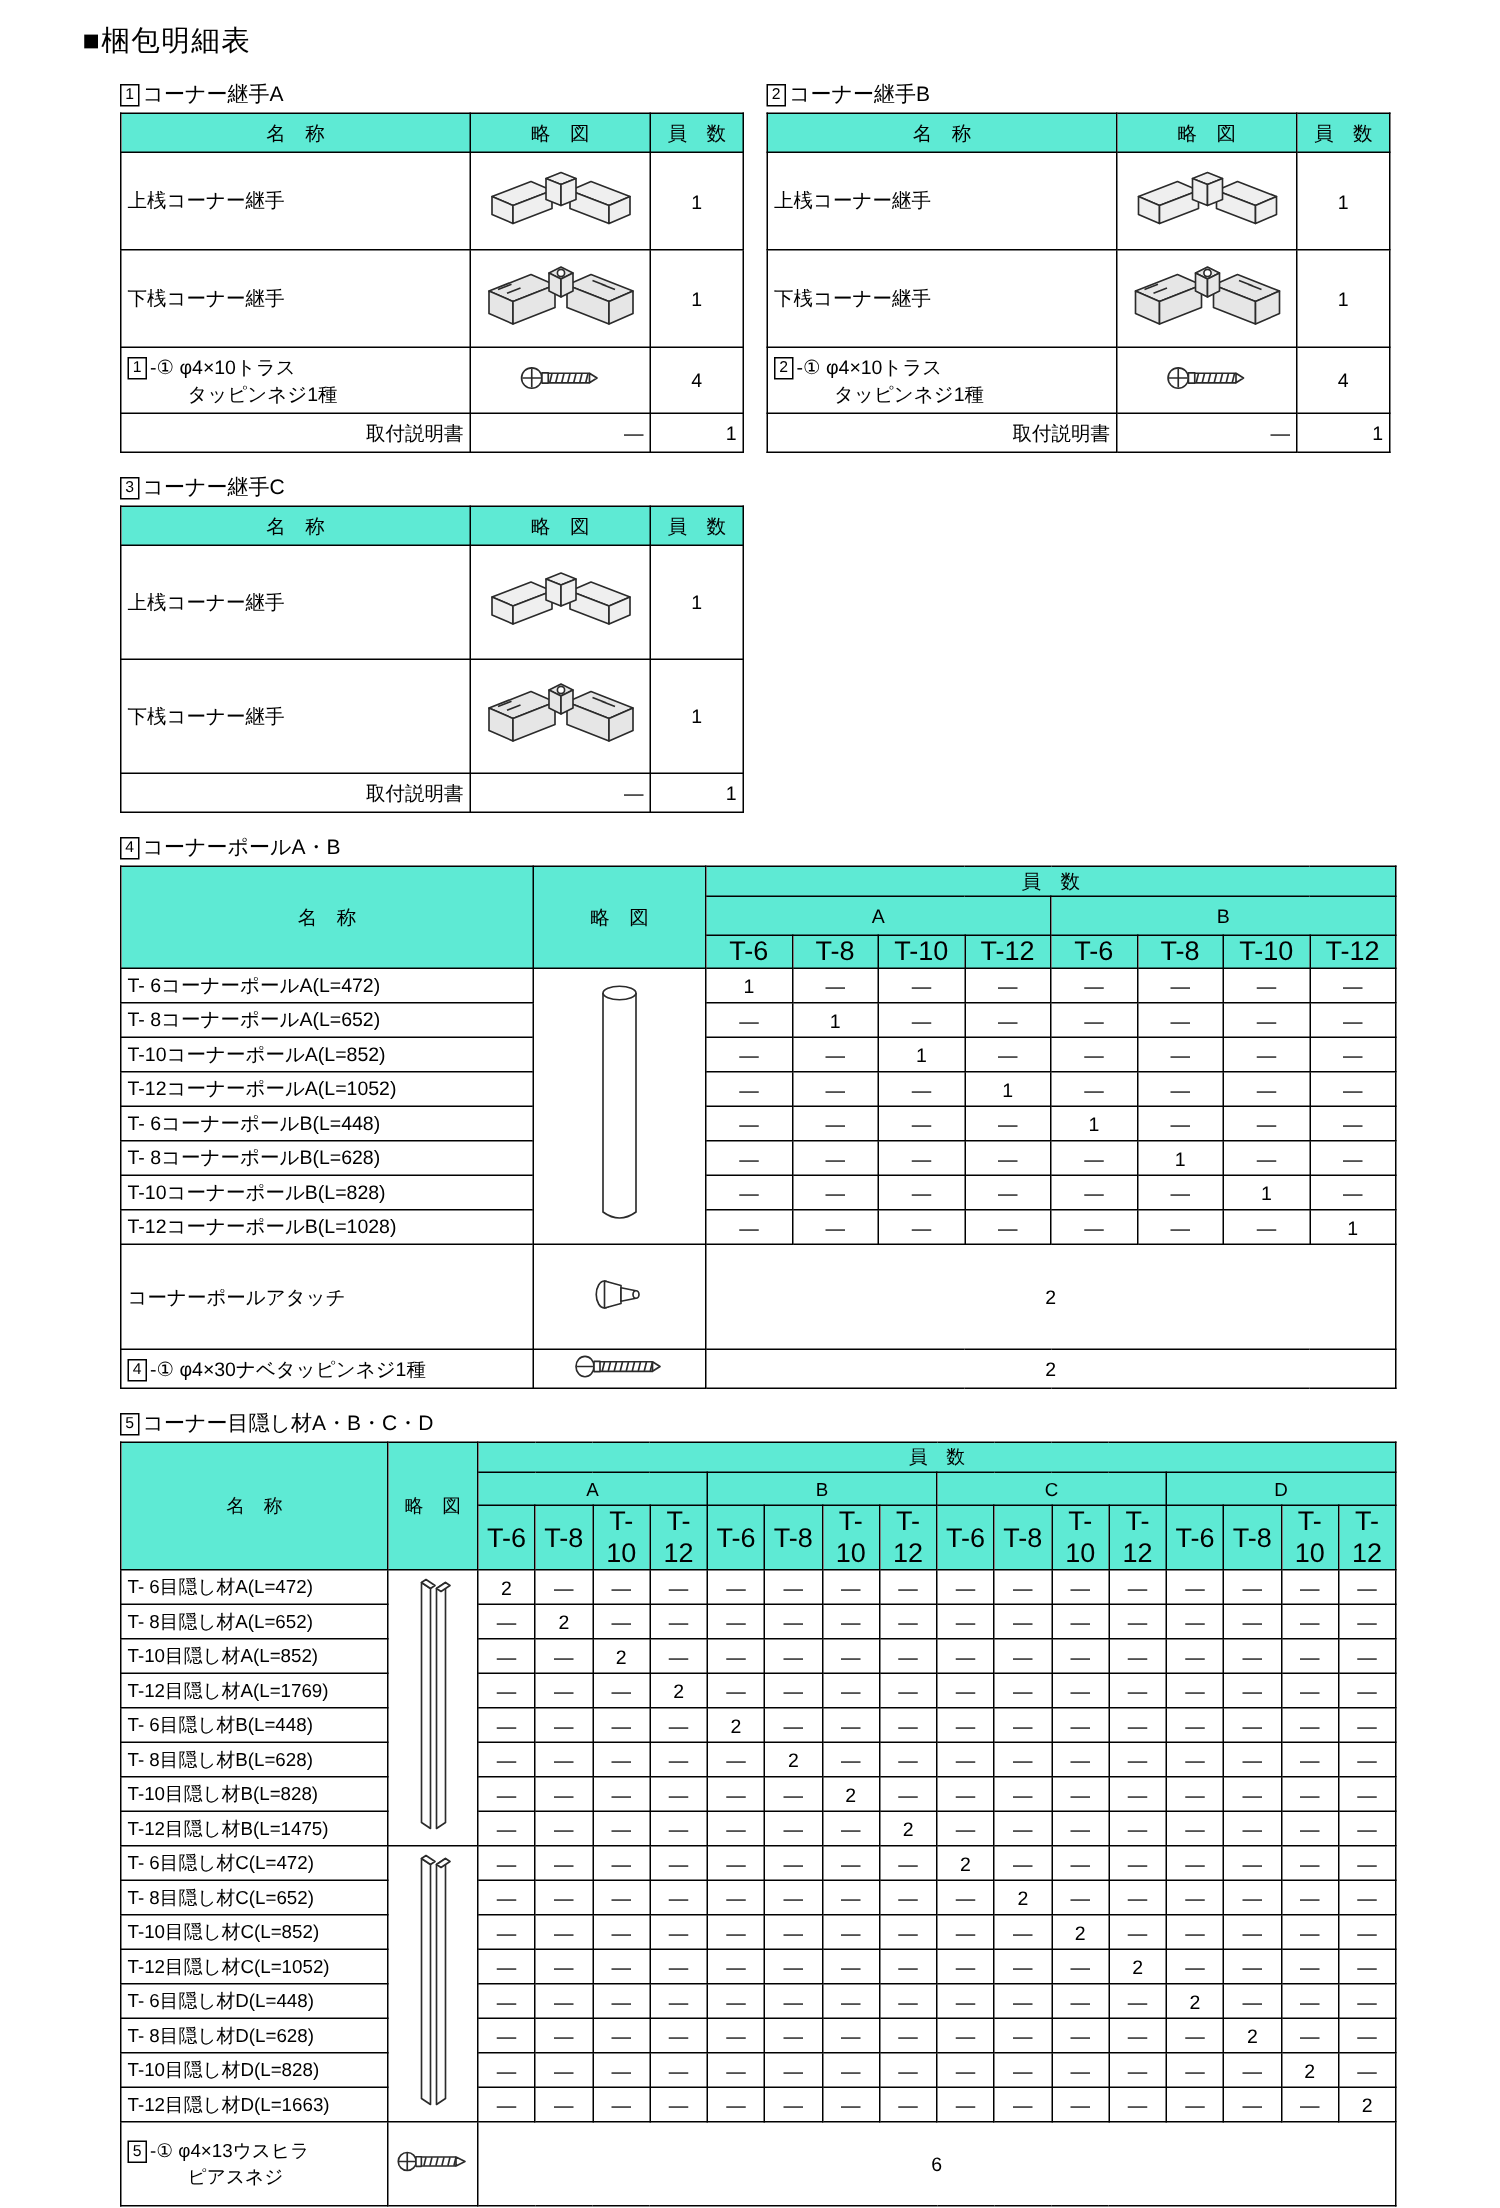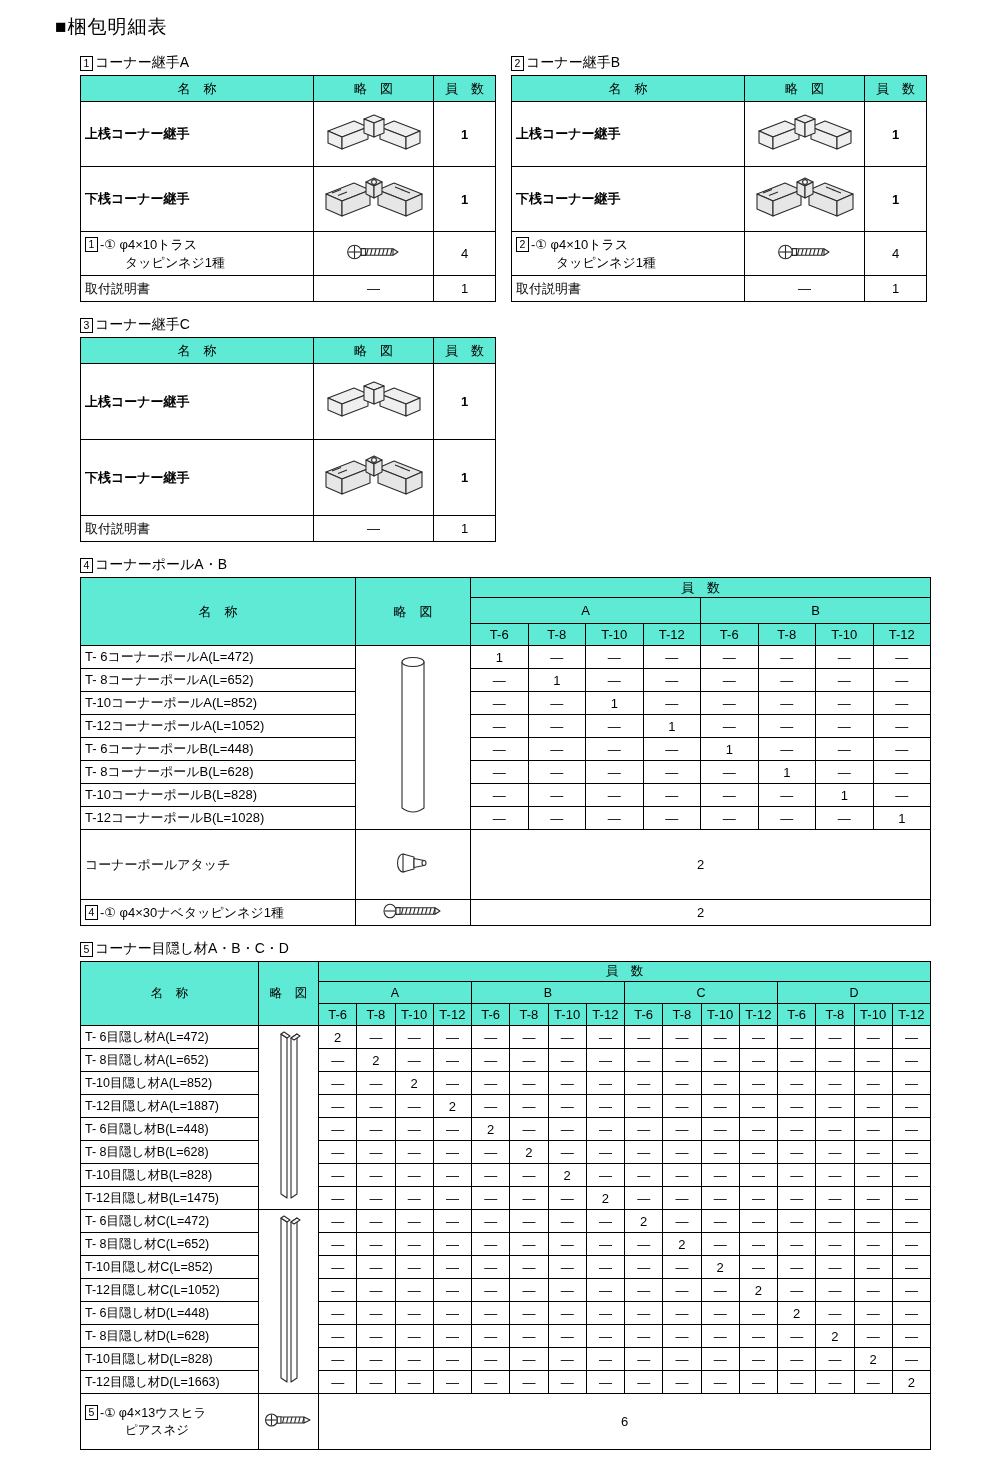--- a/index.html
+++ b/index.html
@@ -14,30 +14,30 @@
   .two-col { display:flex; gap:15px; align-items:flex-start; }
   table.grid { border-collapse:collapse; table-layout:fixed; background:#fff; }
   .grid th, .grid td { border:1px solid #000; font-size:13px; padding:0 4px; vertical-align:middle; overflow:hidden; }
   .grid th { background:#5eead4; font-weight:normal; text-align:center; padding:0 2px; }
   .name-cell { text-align:left; padding-left:7px; }
   .qty-cell { text-align:center; }
   .sketch-cell { text-align:center; padding:0; }
   
   .joint-table { width:415px; }
   .joint-table thead th { height:26px; }
-  .r-joint td { height:65px;font-weight:bold; }
+  .r-joint td { height:65px; }
   .joint-tall .r-joint td { height:76px; }
   .r-screwrow td { height:44px; }
-  .r-manual td { height:26px; }
+  .r-manual td { height:26px;text-align:right; }
   .line2 { padding-left:40px; }
   
   .pole-table { width:850px; }
   .h-qty { height:20px; }
   #pole-groups th { height:26px; }
-  #pole-sizes th, #blind-sizes th { height:22px; font-size:13px; }
+  #pole-sizes th, #blind-sizes th { height:22px; font-size:18px; }
   .r-pole { height:23px; }
   .r-pole td { height:23px; }
   .r-attach td { height:70px; }
   .r-screwline td { height:26px; }
   
   .blind-table { width:850px; }
   .blind-table .name-cell { font-size:12.5px; padding-left:4px; }
   #blind-groups th { height:22px; }
   .r-blind td { height:23px; }
   .r-blindscrew td { height:56px; }
@@ -567,21 +567,21 @@
               <td class="qty-cell">—</td>
               <td class="qty-cell">—</td>
               <td class="qty-cell">—</td>
               <td class="qty-cell">—</td>
               <td class="qty-cell">—</td>
               <td class="qty-cell">—</td>
               <td class="qty-cell">—</td>
               <td class="qty-cell">—</td>
             </tr>
             <tr class="r-blind">
-              <td class="name-cell">T-12目隠し材A(L=1887)</td>
+              <td class="name-cell">T-12目隠し材A(L=1769)</td>
               <td class="qty-cell">—</td>
               <td class="qty-cell">—</td>
               <td class="qty-cell">—</td>
               <td class="qty-cell">2</td>
               <td class="qty-cell">—</td>
               <td class="qty-cell">—</td>
               <td class="qty-cell">—</td>
               <td class="qty-cell">—</td>
               <td class="qty-cell">—</td>
               <td class="qty-cell">—</td>

